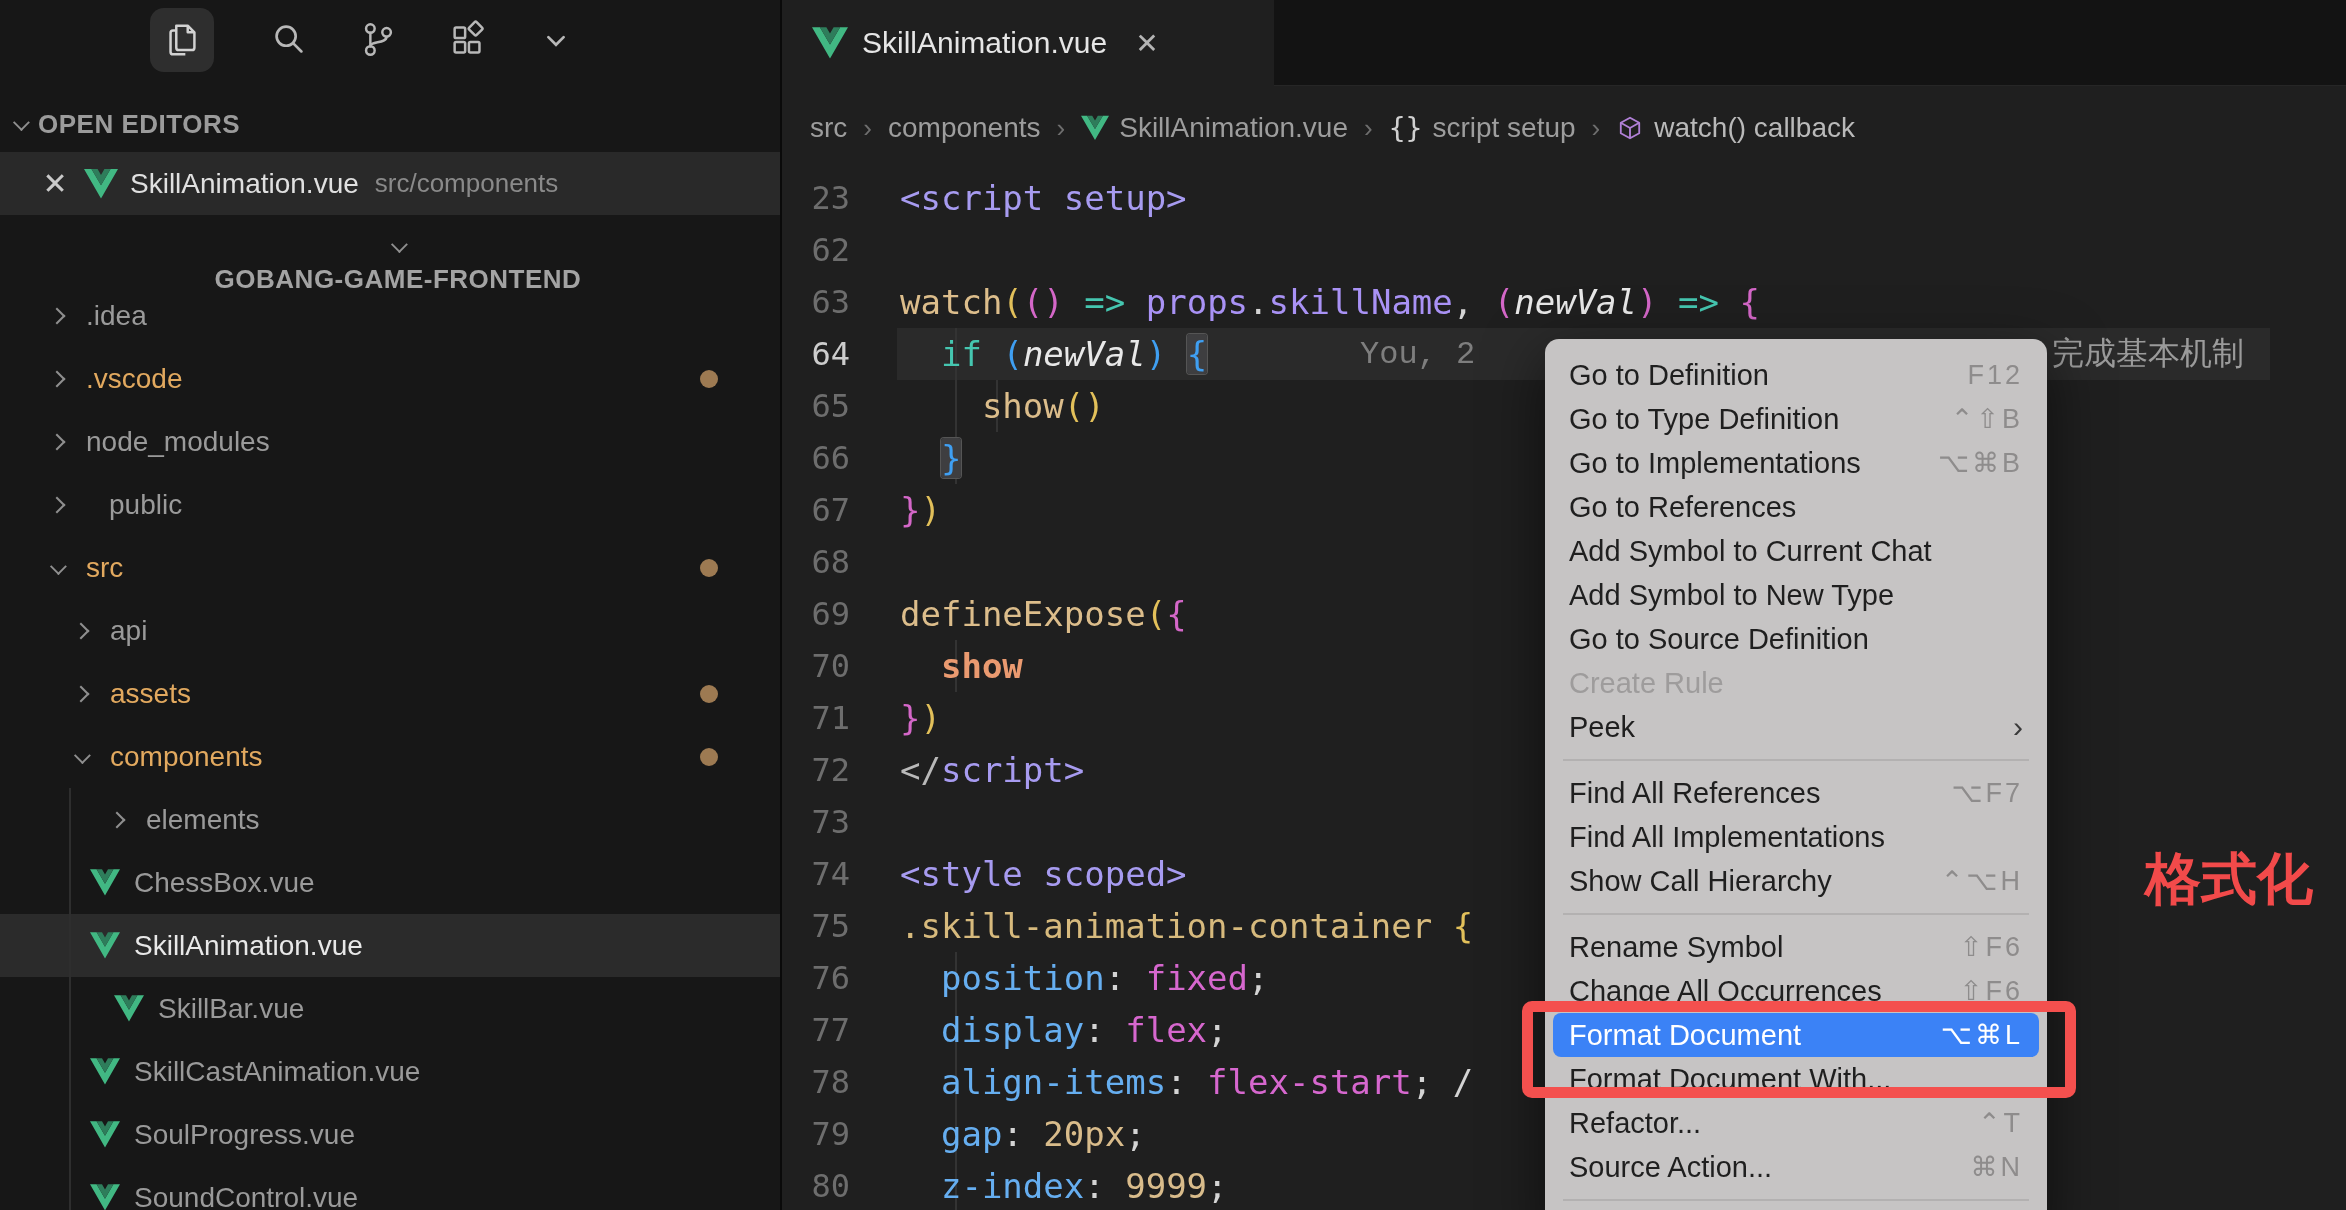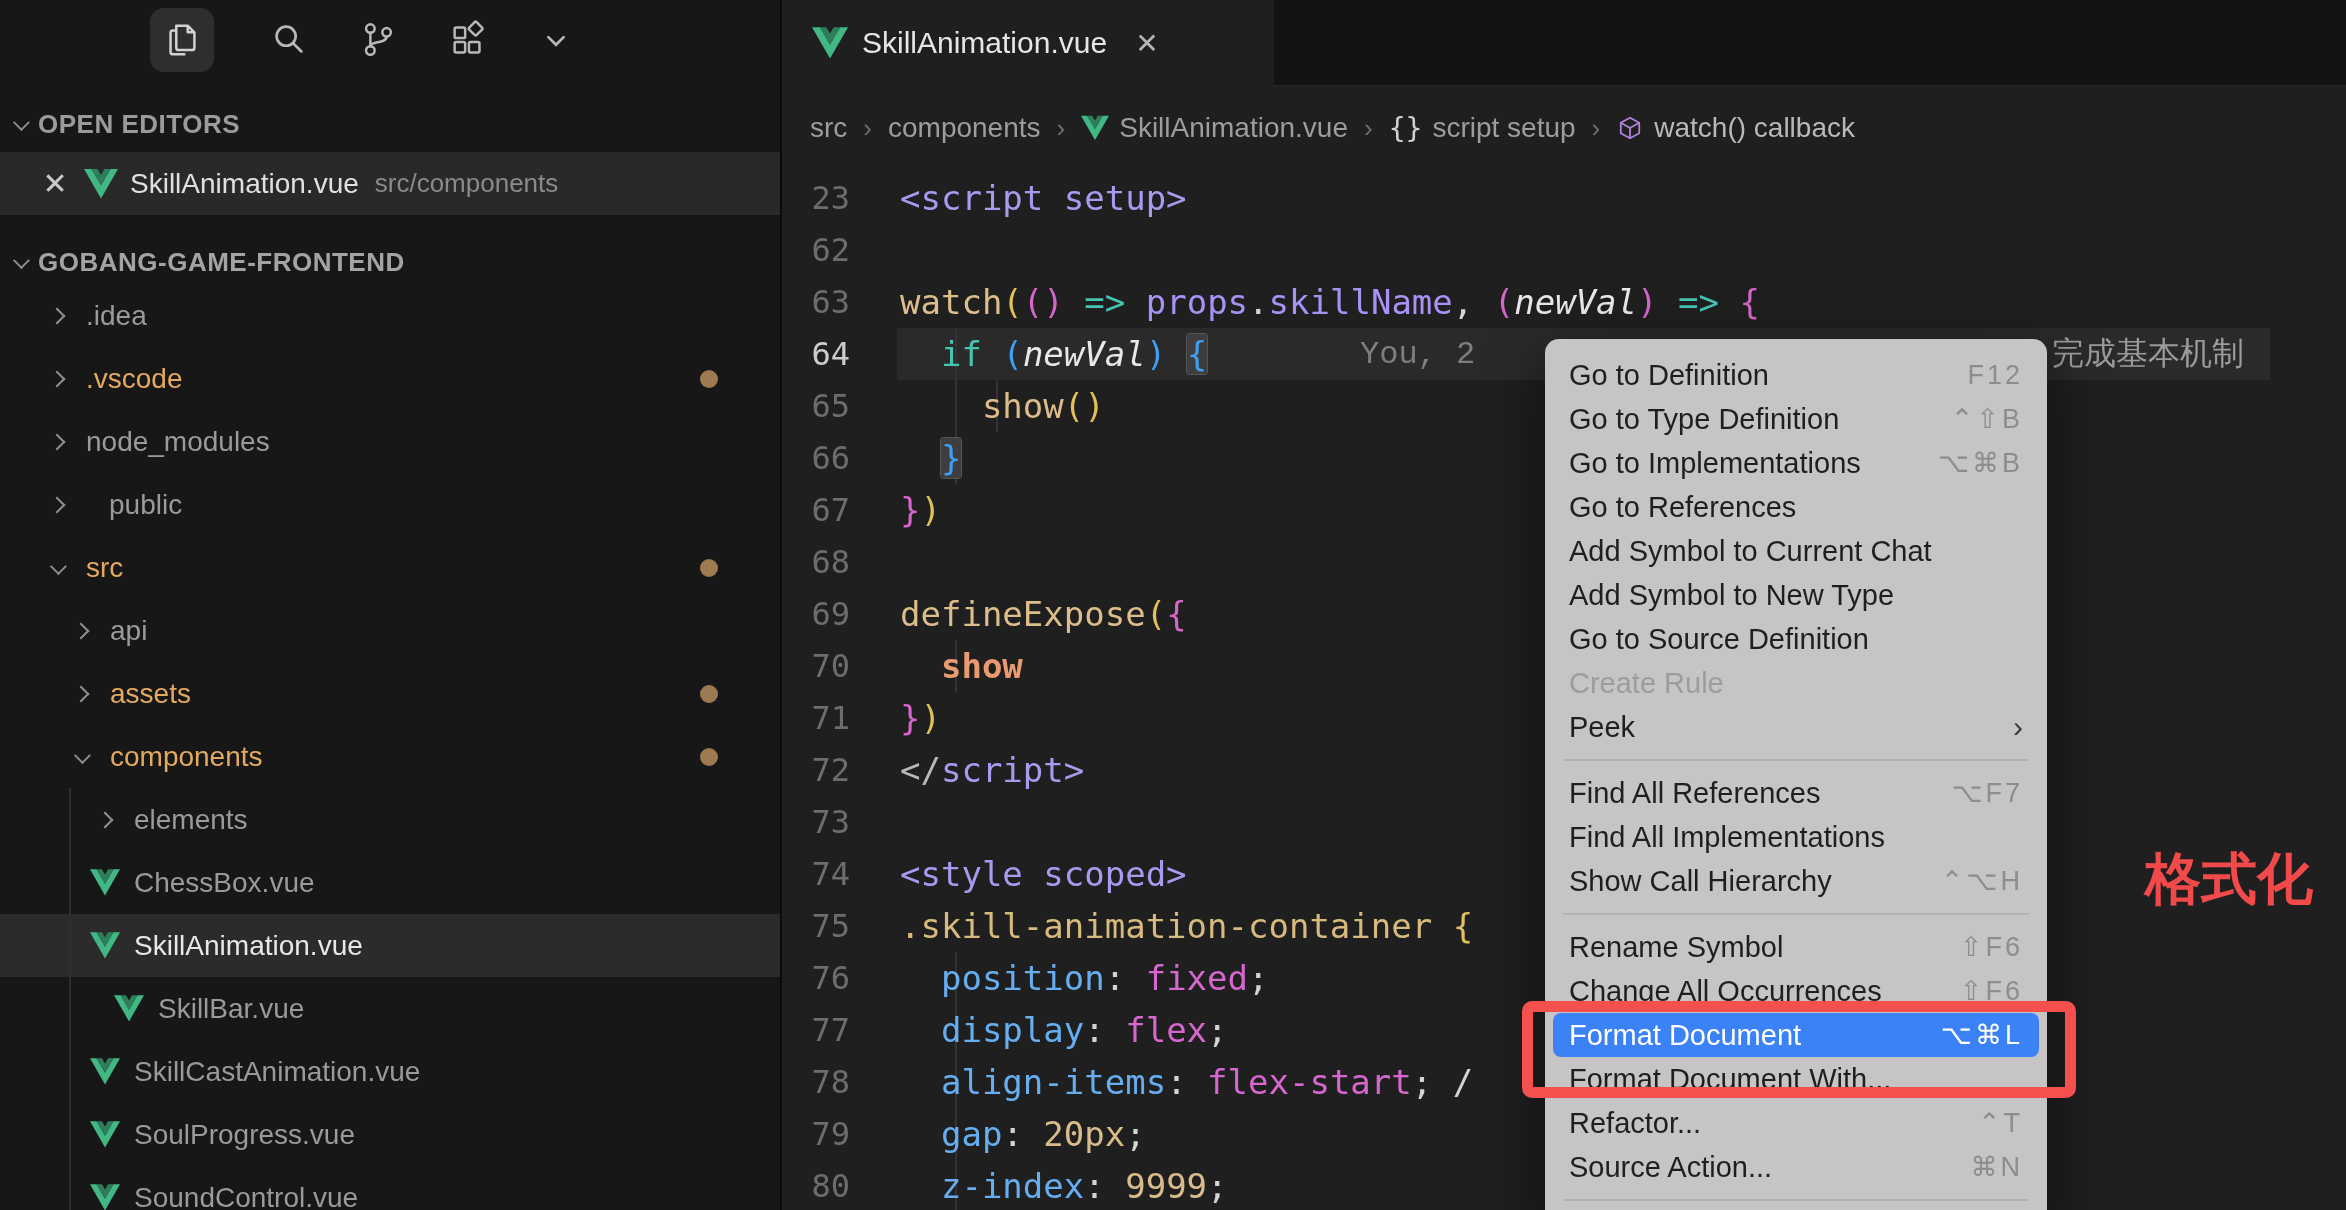--- a/index.html
+++ b/index.html
@@ -156,21 +156,21 @@
     <div class="oe-row">
       <span class="oe-close">✕</span>
       <span class="oe-icon"><svg viewBox="0 0 100 88" style="width: 34px; height: 30px;">
             <path fill="#41B883" d="M0 0 L50 87 L100 0 L78 0 L50 48 L22 0 Z"></path>
             <path fill="#2e7d5b" d="M22 0 L50 48 L78 0 L60 0 L50 17.5 L40 0 Z"></path>
           </svg></span>
       <span class="oe-title">SkillAnimation.vue</span>
       <span class="oe-path">src/components</span>
     </div>
 
-    <div class="sec-header" style="top:240px; color:#a3a3a3;">
+    <div class="sec-header" style="top:240px; color:#a3a3a3;flex-direction:column;">
       <span class="chev down"></span>
       <span>GOBANG-GAME-FRONTEND</span>
     </div>
 
     <div id="tree">
         <div class="tree-row" style="padding-left: 40px;">
           <span class="slot">
             <span class="chev right"></span>
           </span>
           <span class="t-label">.idea</span>
@@ -214,21 +214,21 @@
           <span class="t-label modified">assets</span>
           <span class="t-dot"></span>
         </div>
         <div class="tree-row" style="padding-left: 64px;">
           <span class="slot">
             <span class="chev down"></span>
           </span>
           <span class="t-label modified">components</span>
           <span class="t-dot"></span>
         </div>
-        <div class="tree-row" style="padding-left: 88px;">
+        <div class="tree-row" style="padding-left: 88px; margin-left: 12px;">
           <span class="slot">
             <span class="chev right"></span>
           </span>
           <span class="t-label">elements</span>
         </div>
         <div class="tree-row" style="padding-left: 88px;">
           <span class="slot">
             <svg viewBox="0 0 100 88">
               <path fill="#41B883" d="M0 0 L50 87 L100 0 L78 0 L50 48 L22 0 Z"></path>
               <path fill="#2e7d5b" d="M22 0 L50 48 L78 0 L60 0 L50 17.5 L40 0 Z"></path>

